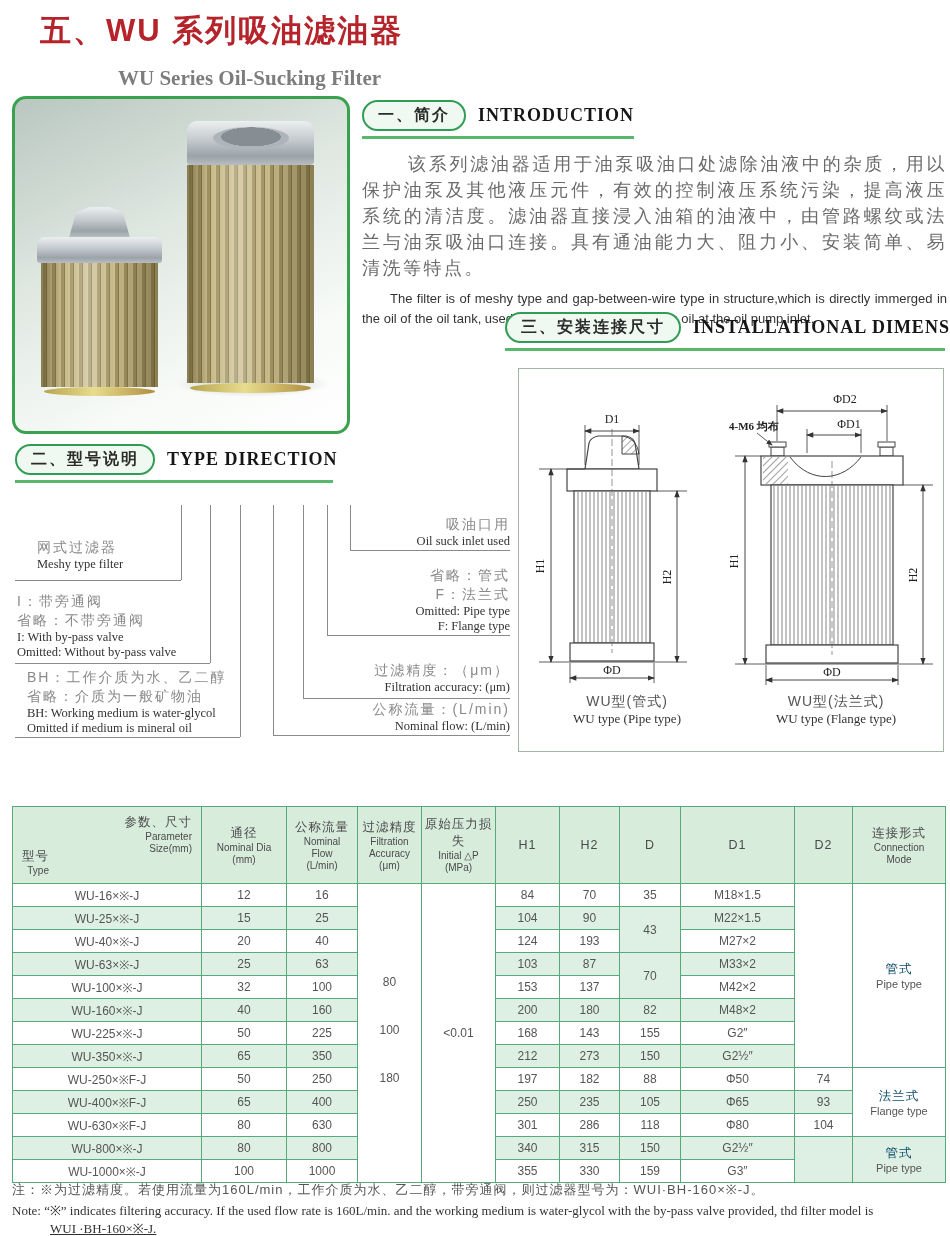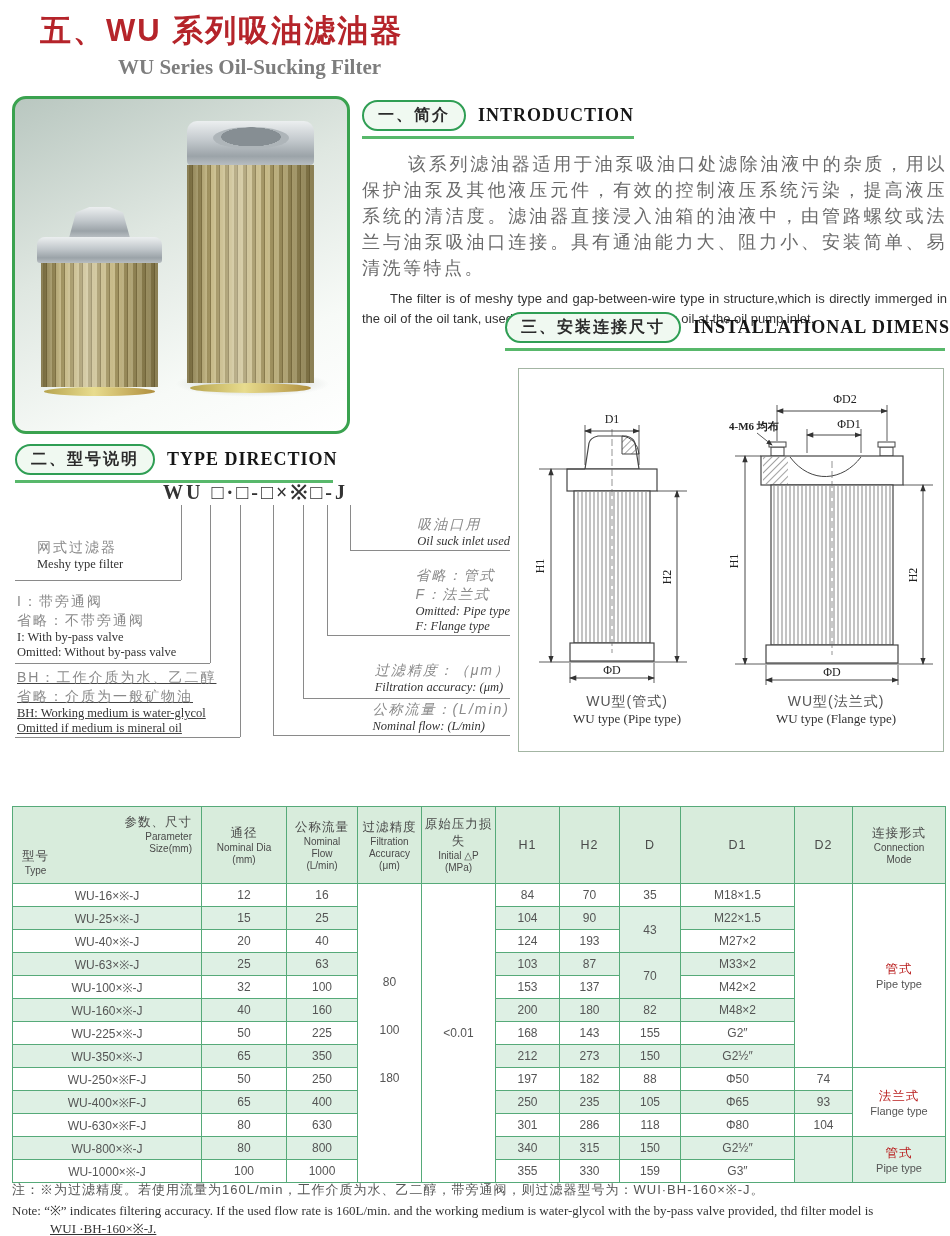--- a/index.html
+++ b/index.html
@@ -2,21 +2,21 @@
 <html><head>
 <meta charset="utf-8">
 <style>
   html,body{margin:0;padding:0;background:#fff;}
   #page{position:relative;width:950px;height:1236px;background:#fff;overflow:hidden;
         font-family:"Liberation Sans",sans-serif;color:#444;}
   .abs{position:absolute;}
 
   
   .title-zh{font-size:31px;font-weight:bold;color:#b5242a;letter-spacing:2px;}
-  .title-en{font-family:"Liberation Serif",serif;font-size:21px;font-weight:bold;color:#7d7d7d;margin-top:3px;margin-left:78px;}
+  .title-en{font-family:"Liberation Serif",serif;font-size:21px;font-weight:bold;color:#7d7d7d;margin-top:14px;margin-left:78px;}
 
   
   .sec-head{display:flex;align-items:center;gap:12px;}
   .pill{border:2px solid #2f9e54;border-radius:17px;background:#f0f9f1;
         padding:3px 14px;font-size:16px;font-weight:bold;color:#2b2b2b;letter-spacing:2px;white-space:nowrap;}
   .sec-en{font-family:"Liberation Serif",serif;font-size:18px;font-weight:bold;color:#161616;letter-spacing:1px;white-space:nowrap;}
   .sec-rule{height:3px;background:#58b86b;margin-top:5px;}
 
   
   .photo{width:338px;height:338px;border:3px solid #3aa24f;border-radius:14px;box-sizing:border-box;
@@ -37,39 +37,39 @@
   .draw-cap .zh{font-size:14px;color:#555;letter-spacing:1px;}
   .draw-cap .en{font-family:"Liberation Serif",serif;font-size:13px;color:#333;}
   svg text{font-family:"Liberation Serif",serif;font-size:12px;fill:#222;}
 
   
   .code-line{font-family:"Liberation Serif",serif;font-size:20px;font-weight:bold;color:#333;letter-spacing:3px;}
   .vline{position:absolute;width:1px;background:#8a8a8a;}
   .hline{position:absolute;height:1px;background:#8a8a8a;}
   .lbl .zh{font-size:14px;color:#8a8a8a;letter-spacing:2px;line-height:19px;}
   .lbl .en{font-family:"Liberation Serif",serif;font-size:12.5px;color:#333;line-height:15px;}
-  .lbl.right{font-style:italic;}
+  .lbl.right{text-align:right;}
 
   
   table.tech{border-collapse:collapse;width:933px;table-layout:fixed;}
   table.tech td,table.tech th{border:1px solid #56aa79;font-weight:normal;
       font-size:12px;color:#555;text-align:center;padding:0;height:22px;overflow:hidden;}
   table.tech th{background:#d8ecdc;height:76px;}
   tr.alt td{background:#def0e4;}
   td.white,th.corner{background:#fff;}
   td.model{text-align:left;padding-left:34px;}
   .th-zh{display:block;font-size:12.5px;color:#4a4a4a;letter-spacing:1px;}
   .th-en{display:block;font-size:10px;color:#4a4a4a;line-height:12px;}
   th.corner{position:relative;background-color:#d8ecdc;
      background-image:linear-gradient(to bottom right,rgba(0,0,0,0) calc(50% - 1px),#56aa79 calc(50% - .5px),#56aa79 calc(50% + .5px),rgba(0,0,0,0) calc(50% + 1px));}
   .corner-top{position:absolute;top:7px;right:9px;text-align:right;}
-  .corner-bot{position:absolute;bottom:6px;left:9px;text-align:center;}
+  .corner-bot{position:absolute;bottom:6px;left:9px;text-align:right;}
   td.filt-cell{position:relative;background:#fff;}
   .filt-val{position:absolute;left:0;right:0;transform:translateY(-50%);text-align:center;}
-  .conn-zh{display:block;font-size:12.5px;color:#b91c1c;letter-spacing:1px;}
+  .conn-zh{display:block;font-size:12.5px;color:#0c4a6e;letter-spacing:1px;}
   .conn-en{display:block;font-size:11px;color:#555;}
 
   
   .note-zh{font-size:13px;color:#555;letter-spacing:1px;}
   .note-en{font-family:"Liberation Serif",serif;font-size:13px;color:#333;margin-top:2px;}
   .note-en2{font-family:"Liberation Serif",serif;font-size:13px;color:#333;margin-left:38px;text-decoration:underline;}
 </style>
 </head>
 <body>
 
@@ -231,21 +231,20 @@
 
   <div class="abs" style="left:15px;top:444px;width:480px;">
     <div class="sec-head">
       <span class="pill">二、型号说明</span>
       <span class="sec-en">TYPE DIRECTION</span>
     </div>
     <div class="sec-rule" style="width:318px;"></div>
   </div>
 
   <div class="abs" style="left:15px;top:478px;width:495px;height:282px;">
-    <div class="abs code-line" style="left:148px;top:0;">WU □·□-□×※□-J</div>
 
     <div class="vline" style="left:166px;top:27px;height:75px;"></div>
     <div class="vline" style="left:195px;top:27px;height:158px;"></div>
     <div class="vline" style="left:225px;top:27px;height:232px;"></div>
     <div class="vline" style="left:258px;top:27px;height:230px;"></div>
     <div class="vline" style="left:288px;top:27px;height:193px;"></div>
     <div class="vline" style="left:312px;top:27px;height:130px;"></div>
     <div class="vline" style="left:335px;top:27px;height:45px;"></div>
 
     <div class="hline" style="left:0;top:102px;width:166px;"></div>
@@ -259,21 +258,21 @@
     <div class="abs lbl" style="left:2px;top:60px;margin-left:20px;">
       <div class="zh">网式过滤器</div>
       <div class="en">Meshy type filter</div>
     </div>
     <div class="abs lbl" style="left:2px;top:114px;">
       <div class="zh">I：带旁通阀</div>
       <div class="zh">省略：不带旁通阀</div>
       <div class="en">I: With by-pass valve</div>
       <div class="en">Omitted: Without by-pass valve</div>
     </div>
-    <div class="abs lbl" style="left:2px;top:190px;text-decoration:underline;">
+    <div class="abs lbl" style="left:12px;top:190px;">
       <div class="zh">BH：工作介质为水、乙二醇</div>
       <div class="zh">省略：介质为一般矿物油</div>
       <div class="en">BH: Working medium is water-glycol</div>
       <div class="en">Omitted if medium is mineral oil</div>
     </div>
 
     <div class="abs lbl right" style="right:0;top:37px;">
       <div class="zh">吸油口用</div>
       <div class="en">Oil suck inlet used</div>
     </div>

